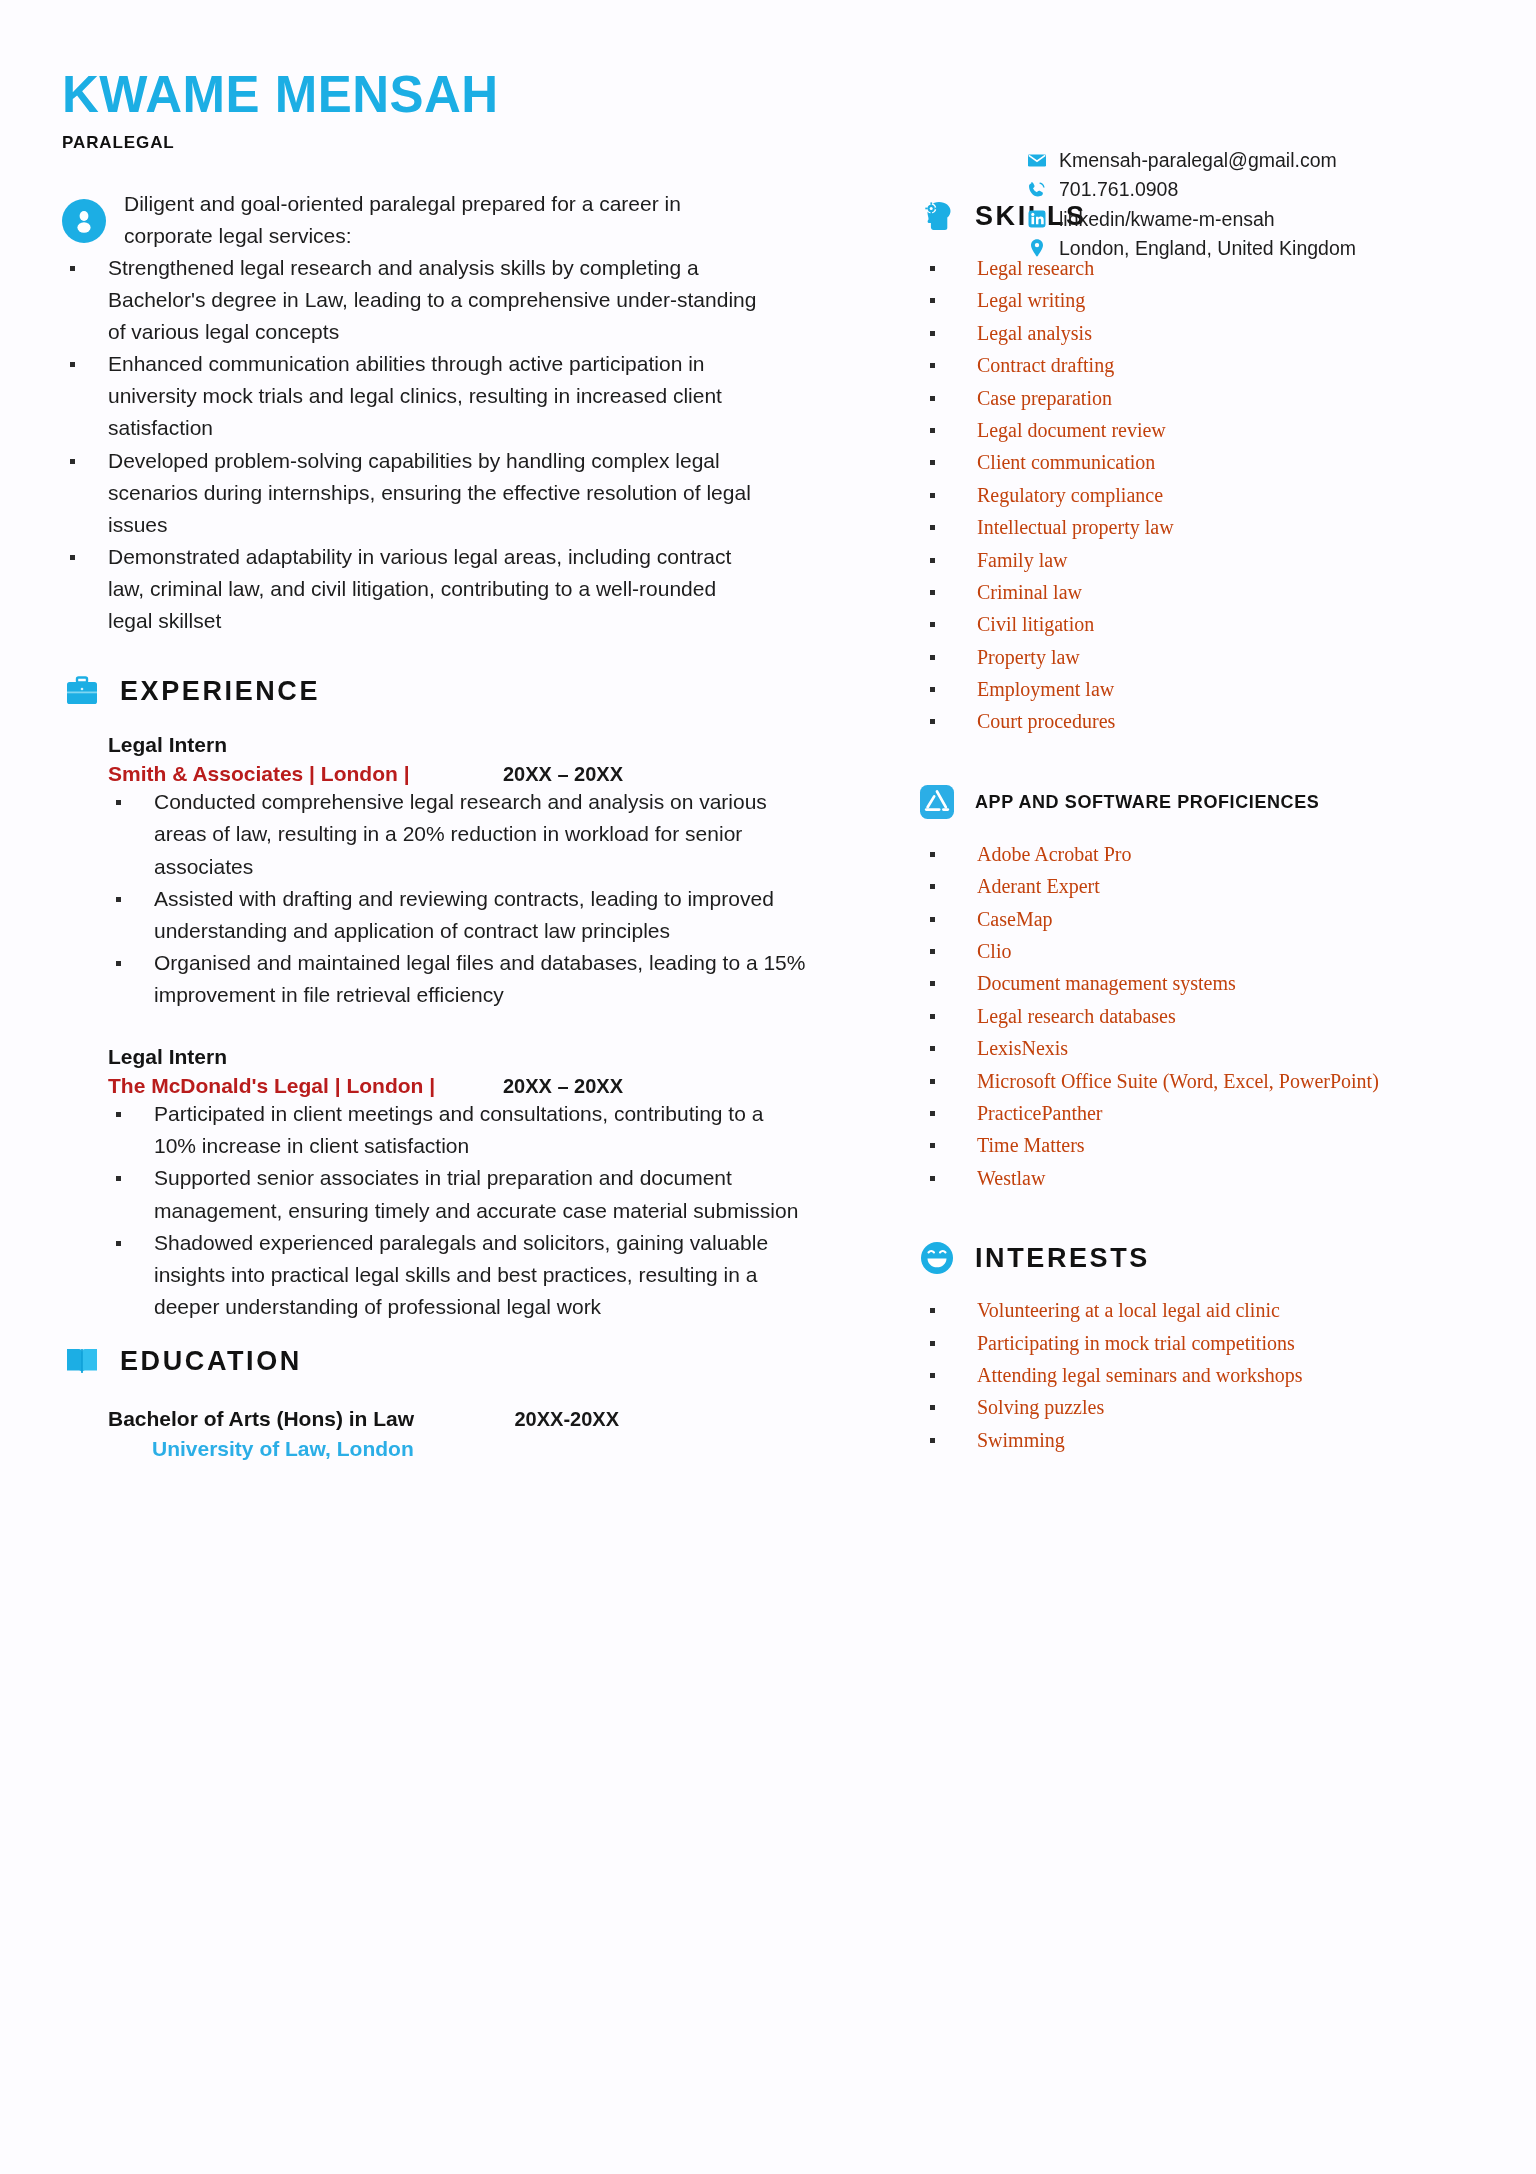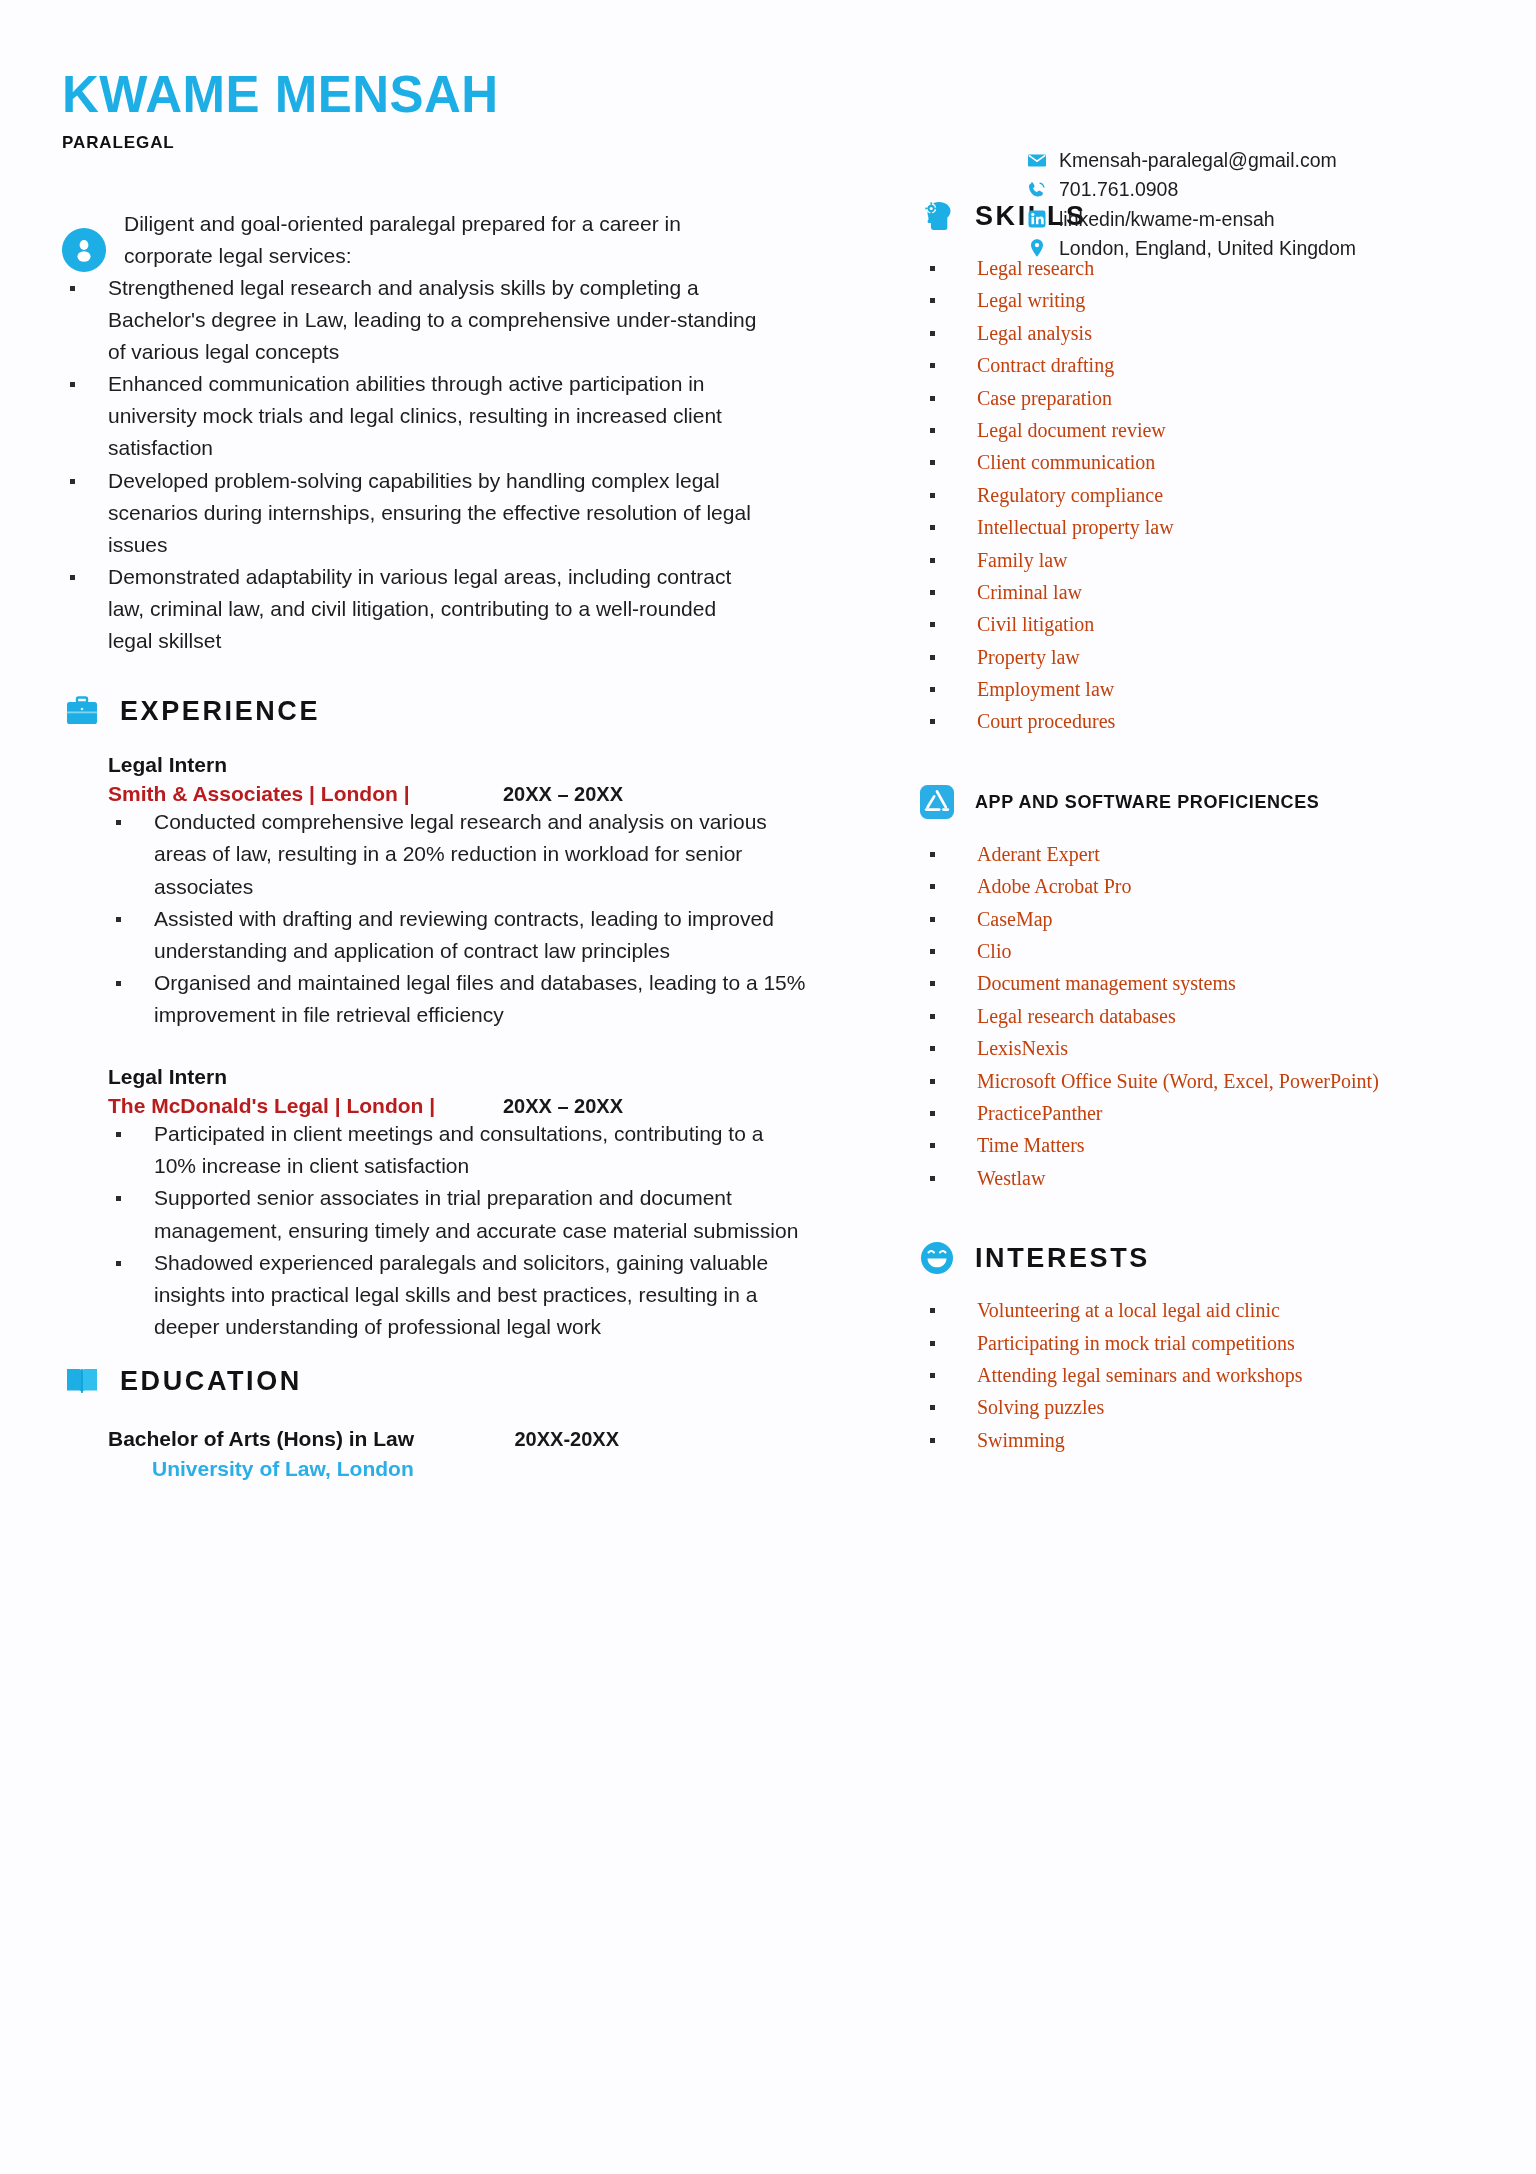--- a/index.html
+++ b/index.html
@@ -100,22 +100,22 @@
   }
 
   
   .colL, .colL * {
     font-family: "Liberation Sans Narrow", "Liberation Sans", sans-serif;
   }
 
   
   .summary-block {
     display: flex;
-    align-items: flex-end;
-    margin-top: 28px;
+    align-items: center;
+    margin-top: 8px;
   }
   .avatar {
     width: 44px; height: 44px;
     min-width: 44px;
     border-radius: 50%;
     background: #1CAEE4;
     display: flex;
     align-items: center;
     justify-content: center;
     margin-right: 18px;
@@ -458,22 +458,22 @@
                   <rect x="2" y="2" width="34" height="34" rx="7.5" fill="#2BAEE6"></rect>
                   <path d="M19 8.5 L27.8 24.2" stroke="#ffffff" stroke-width="2.7" stroke-linecap="round"></path>
                   <path d="M16.2 13.4 L9.6 24.2" stroke="#ffffff" stroke-width="2.7" stroke-linecap="round"></path>
                   <path d="M8.2 26.6 h13" stroke="#ffffff" stroke-width="2.7" stroke-linecap="round"></path>
                   <path d="M25.4 26.6 h4.4" stroke="#ffffff" stroke-width="2.7" stroke-linecap="round"></path>
                 </svg>
             </span>
             <span class="sec-title wrap2">APP AND SOFTWARE PROFICIENCES</span>
           </div>
           <ul class="rlist">
+            <li>Adobe Acrobat Pro</li>
             <li>Aderant Expert</li>
-            <li>Adobe Acrobat Pro</li>
             <li>CaseMap</li>
             <li>Clio</li>
             <li>Document management systems</li>
             <li>Legal research databases</li>
             <li>LexisNexis</li>
             <li>Microsoft Office Suite (Word, Excel, PowerPoint)</li>
             <li>PracticePanther</li>
             <li>Time Matters</li>
             <li>Westlaw</li>
           </ul>

